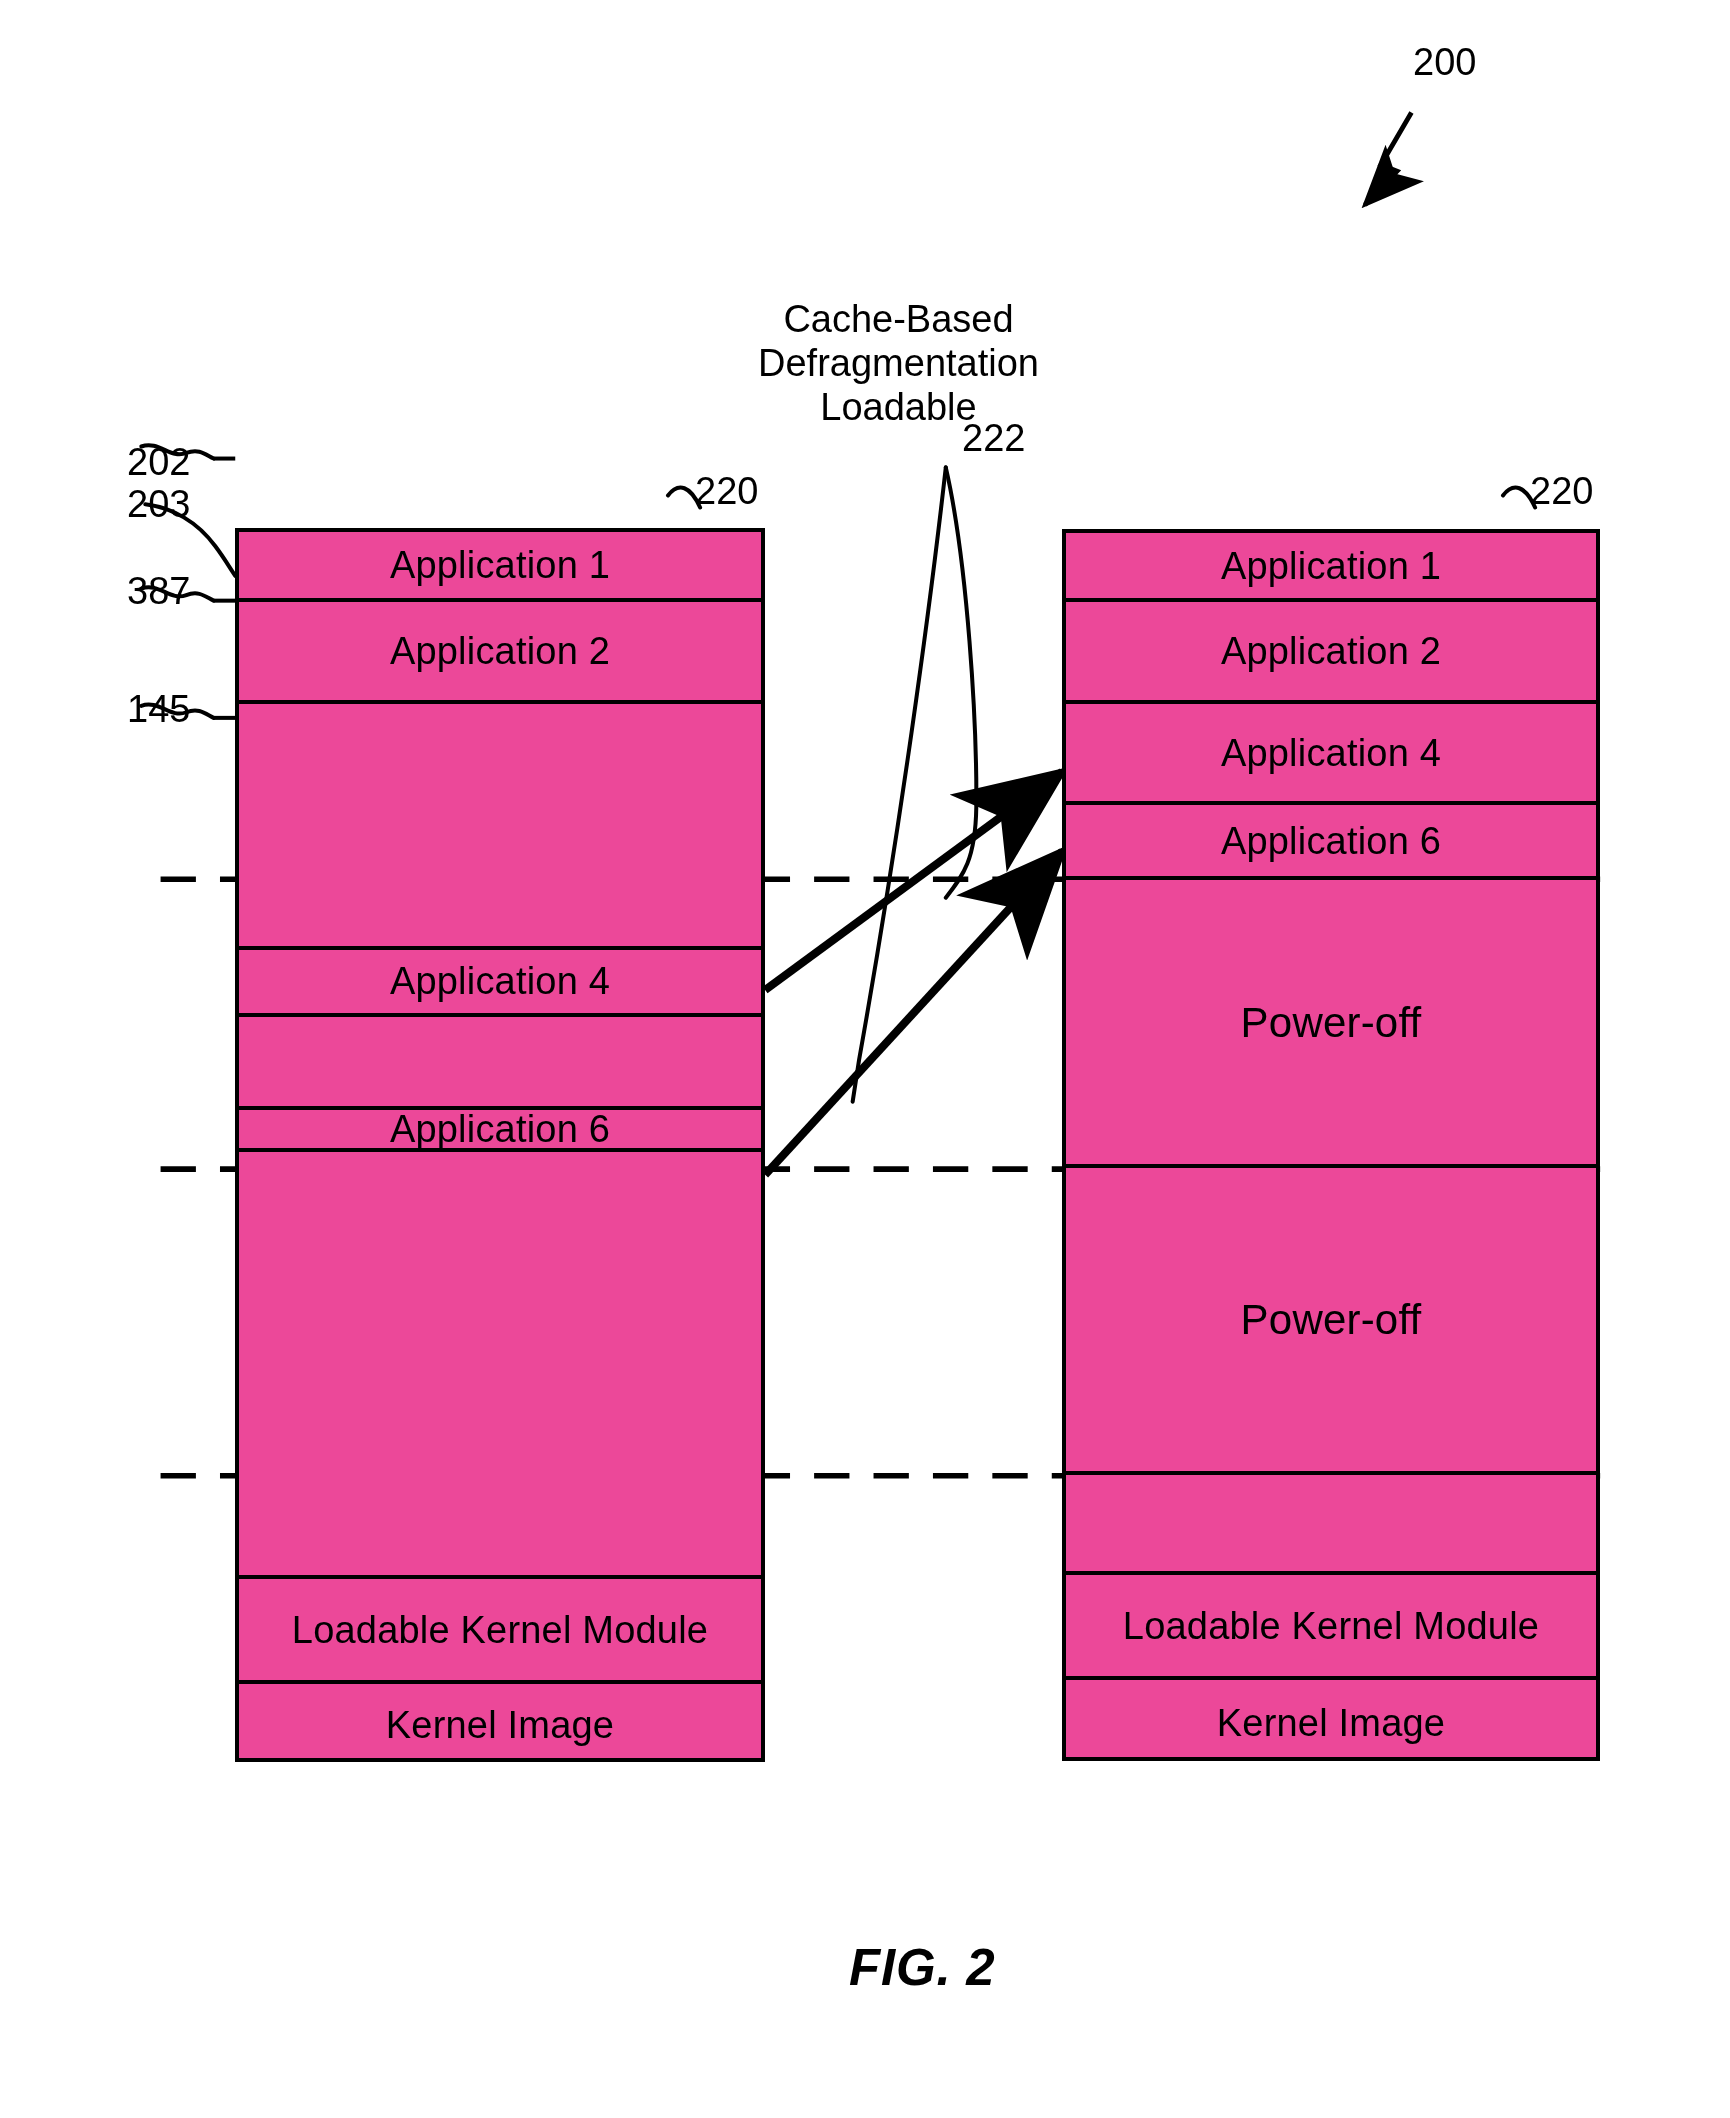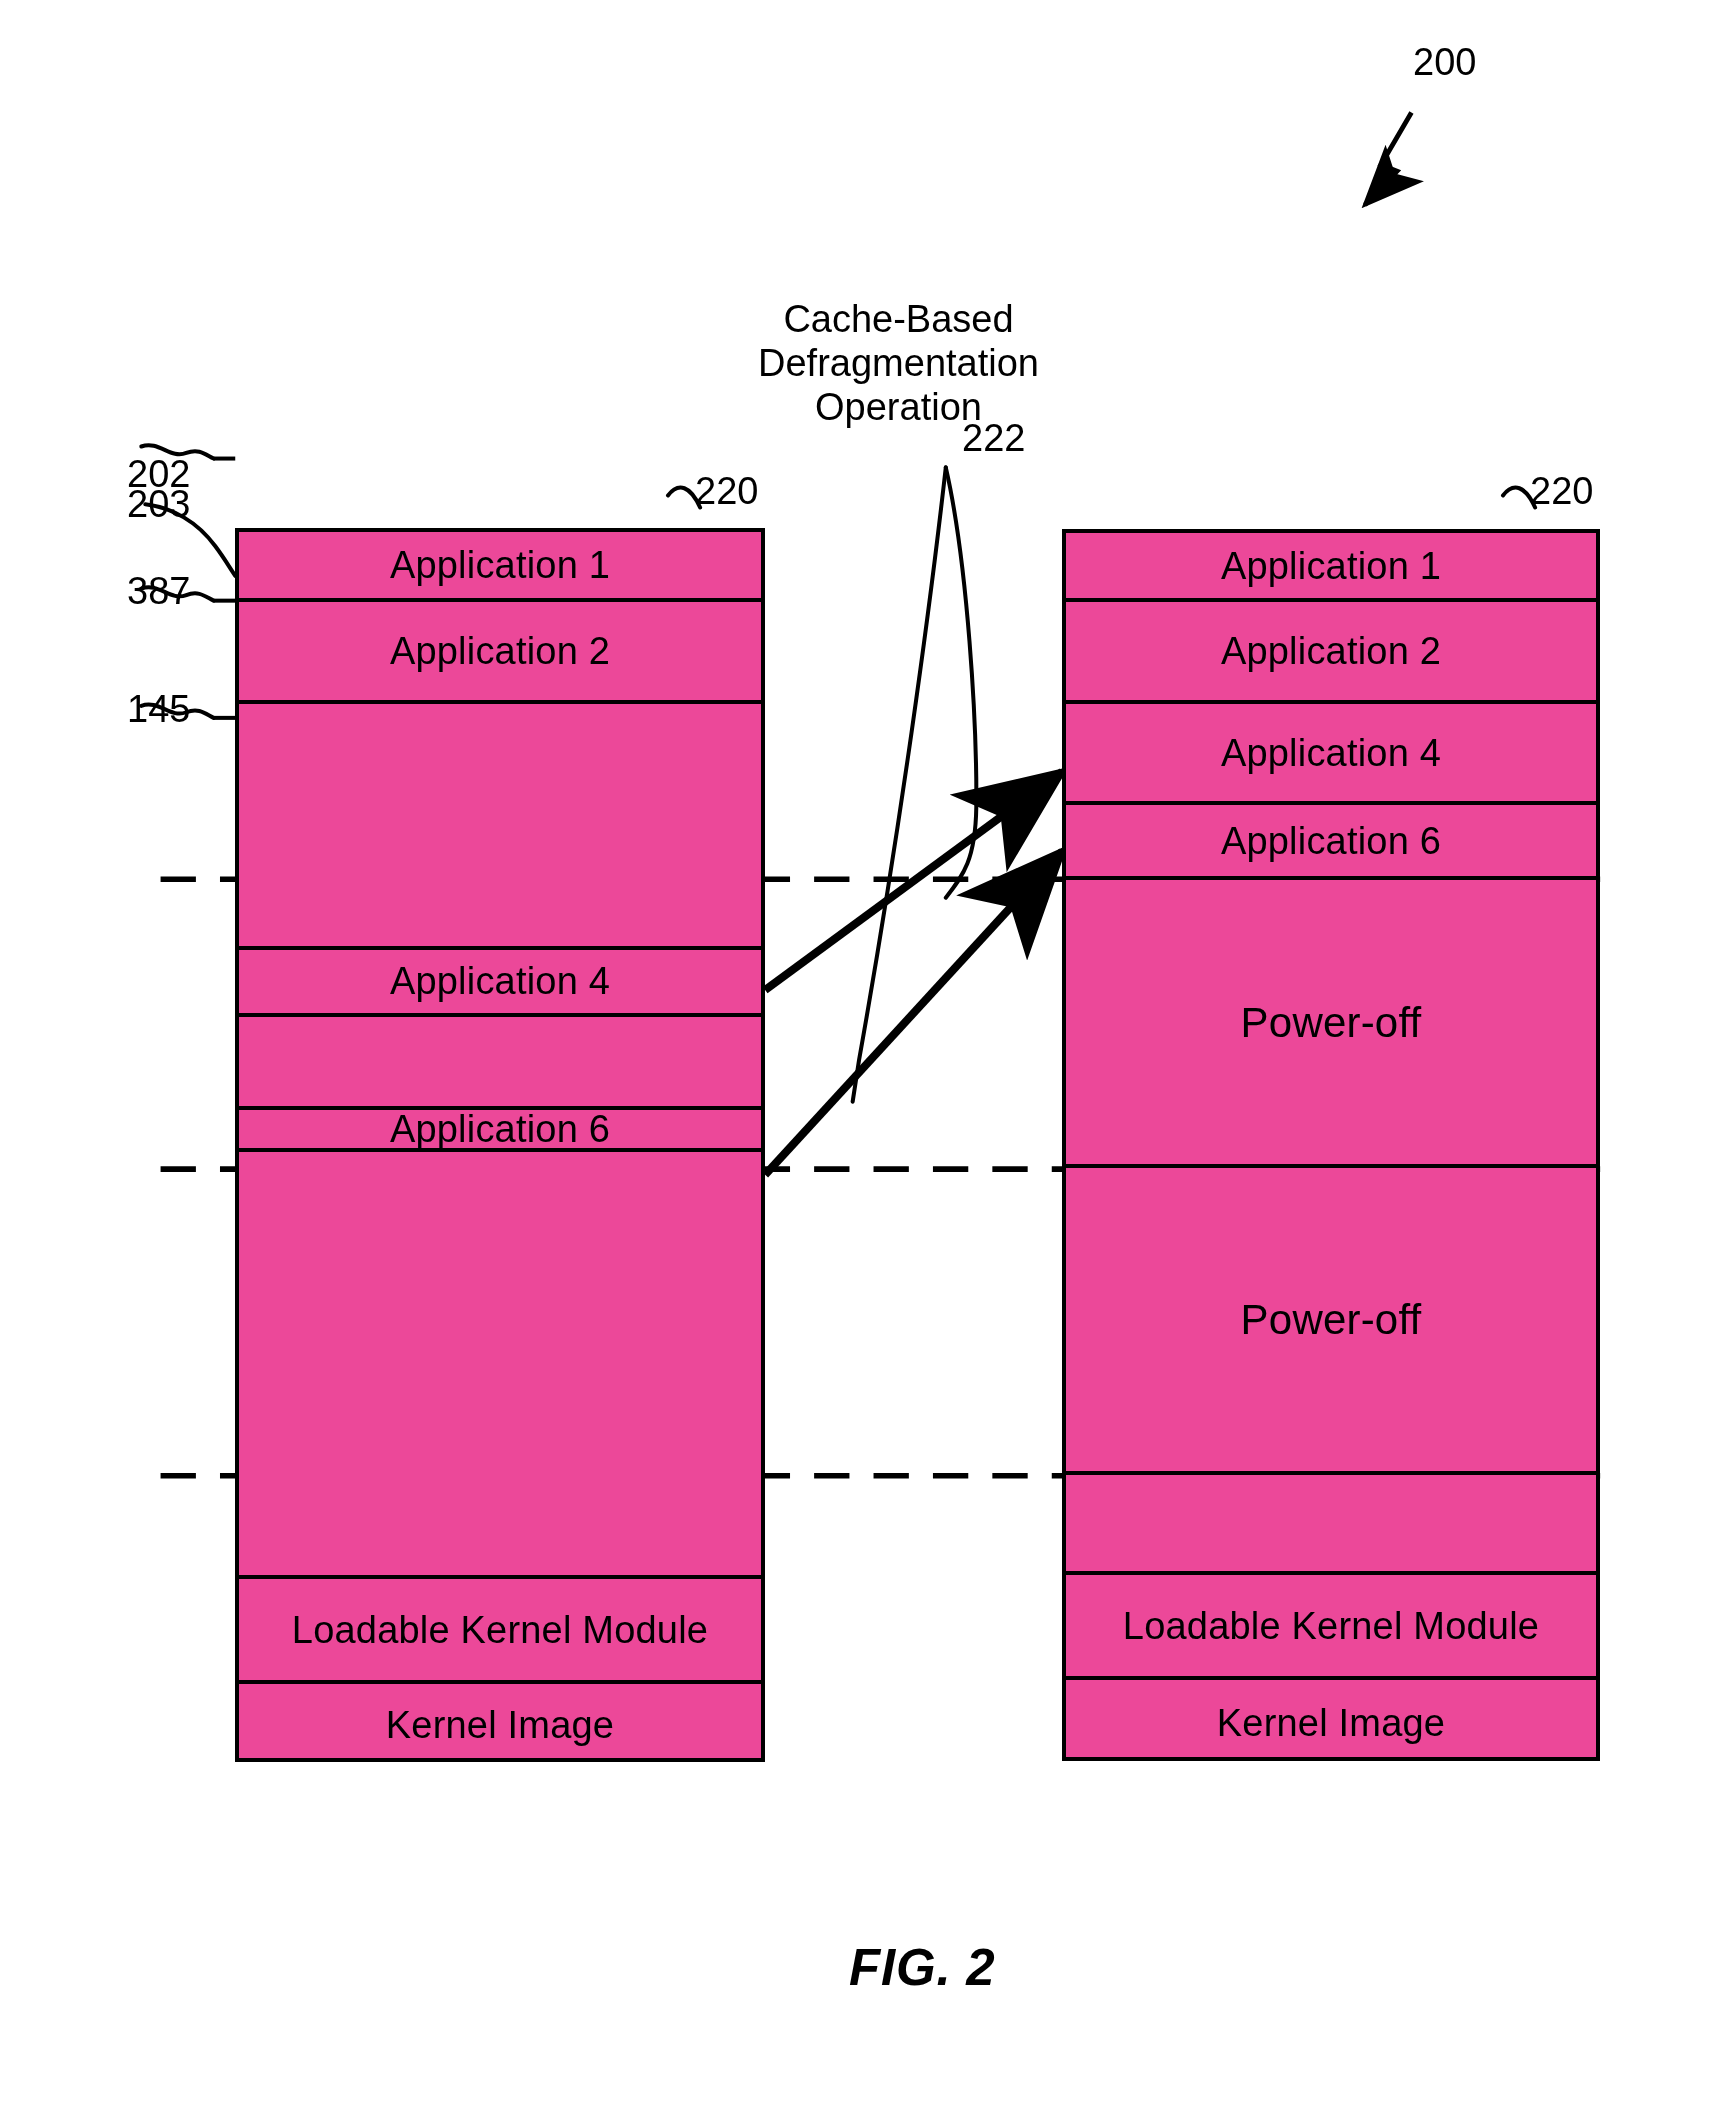--- a/index.html
+++ b/index.html
@@ -131,21 +131,21 @@
     <g>
       <path d="M1178,582 C 1158,760 1120,1040 1070,1320 L1062,1372" fill="none" stroke="#000" stroke-width="5" stroke-linecap="round"></path>
       <path d="M1178,582 C 1205,700 1217,900 1216,1005 C 1215,1070 1200,1090 1178,1118" fill="none" stroke="#000" stroke-width="5" stroke-linecap="round"></path>
     </g>
   </svg>
 
   <div class="refnum" style="left:1413px; top:43px;">200</div>
 
   <div class="opcaption" style="left:710px; top:297px; width:377px;">Cache-Based
 Defragmentation
-Operation</div>
+Loadable</div>
   <div class="refnum" style="left:922px; top:419px;margin-left:40px;">222</div>
 
   <div class="refnum" style="left:695px; top:472px;">220</div>
 
   <div class="memcol" style="left:235px; top:528px; width:530px; height:1234px;">
     <div class="seg" style="top:0px; height:70px;">
       <span class="seg-label">Application 1</span>
     </div>
     <div class="seg" style="top:70px; height:102px;">
       <span class="seg-label">Application 2</span>
@@ -166,21 +166,21 @@
       <span class="seg-label"></span>
     </div>
     <div class="seg" style="top:1047px; height:105px;">
       <span class="seg-label">Loadable Kernel Module</span>
     </div>
     <div class="seg last" style="top:1152px; height:82px;">
       <span class="seg-label">Kernel Image</span>
     </div>
   </div>
 
-  <div class="refnum" style="left:127px; top:455px;text-align:center;">202</div>
+  <div class="refnum" style="left:127px; top:443px;text-align:center;">202</div>
   <div class="refnum" style="left:127px; top:485px;">203</div>
   <div class="refnum" style="left:127px; top:572px;">387</div>
   <div class="refnum" style="left:127px; top:690px;">145</div>
 
   <div class="refnum" style="left:1530px; top:472px;">220</div>
 
   <div class="memcol" style="left:1062px; top:529px; width:538px; height:1232px;">
     <div class="seg" style="top:0px; height:69px;">
       <span class="seg-label">Application 1</span>
     </div>

